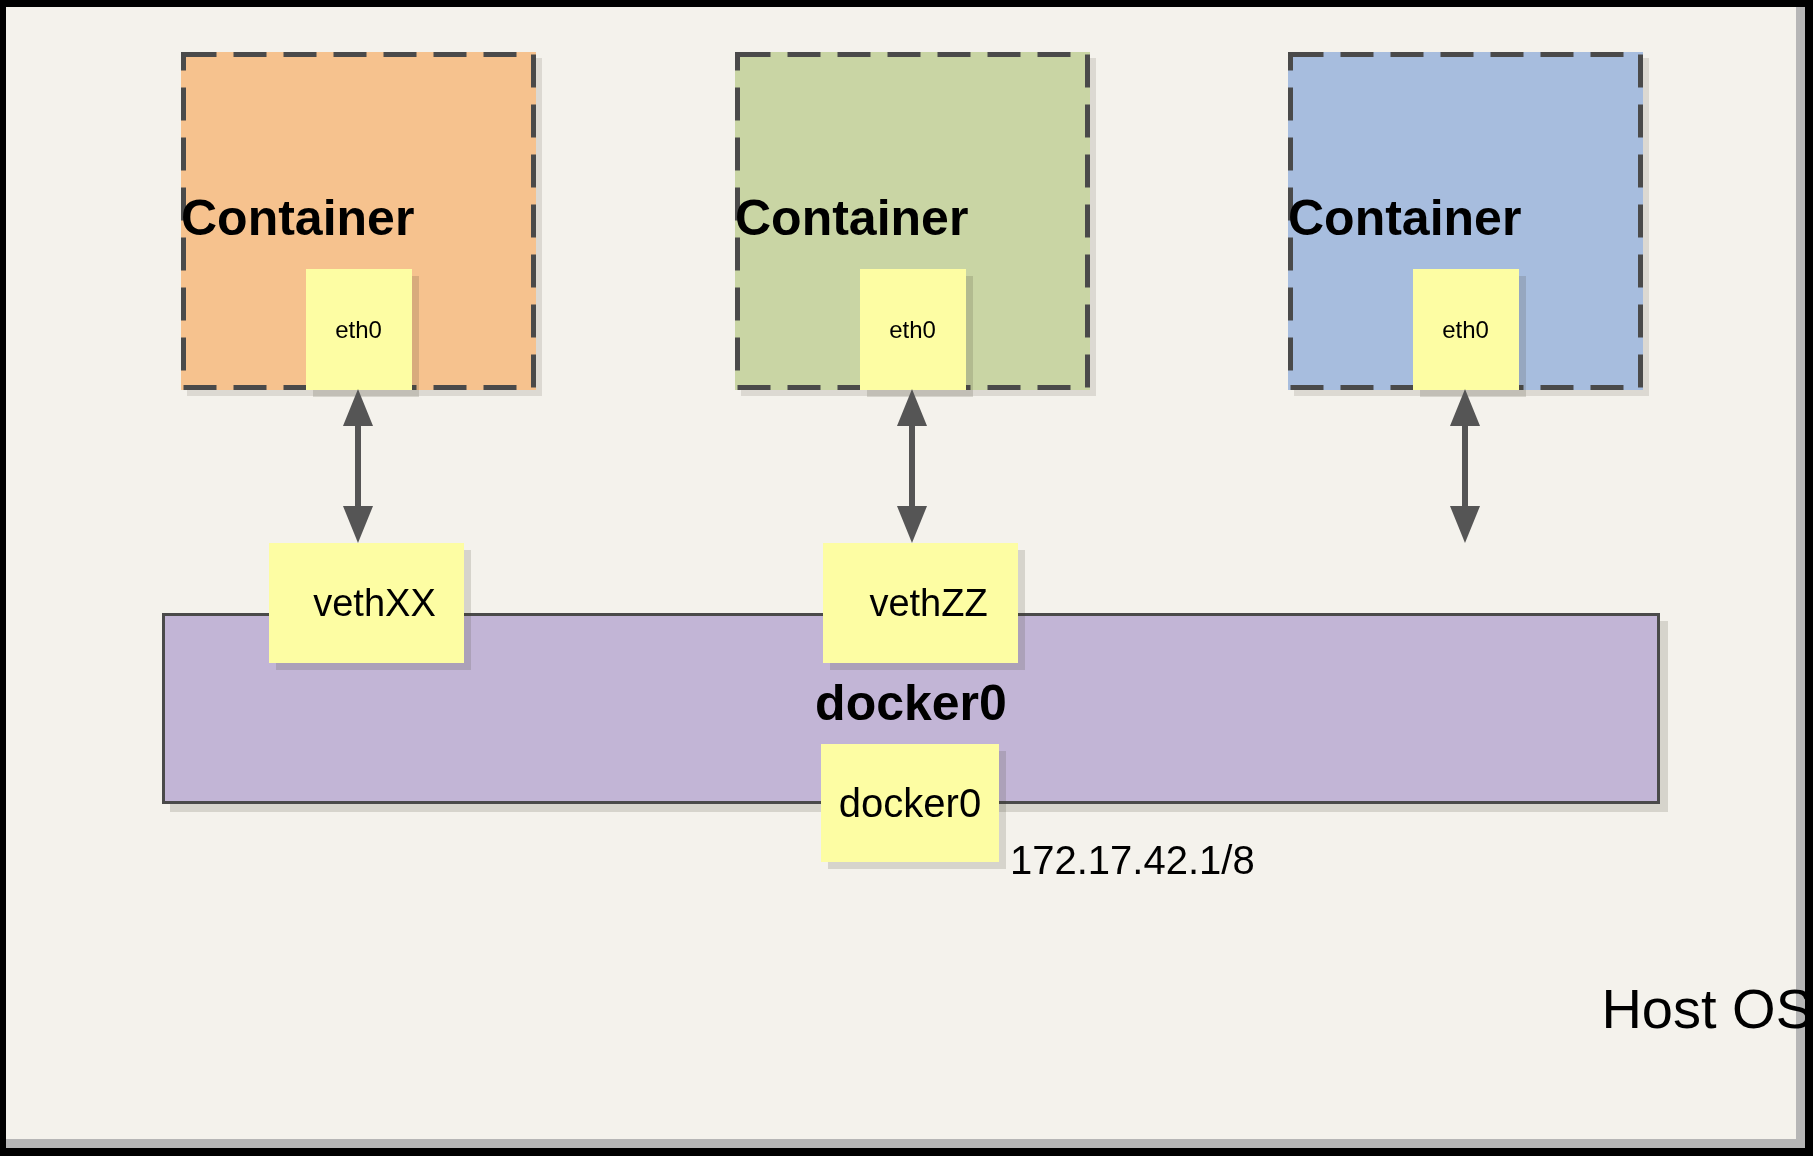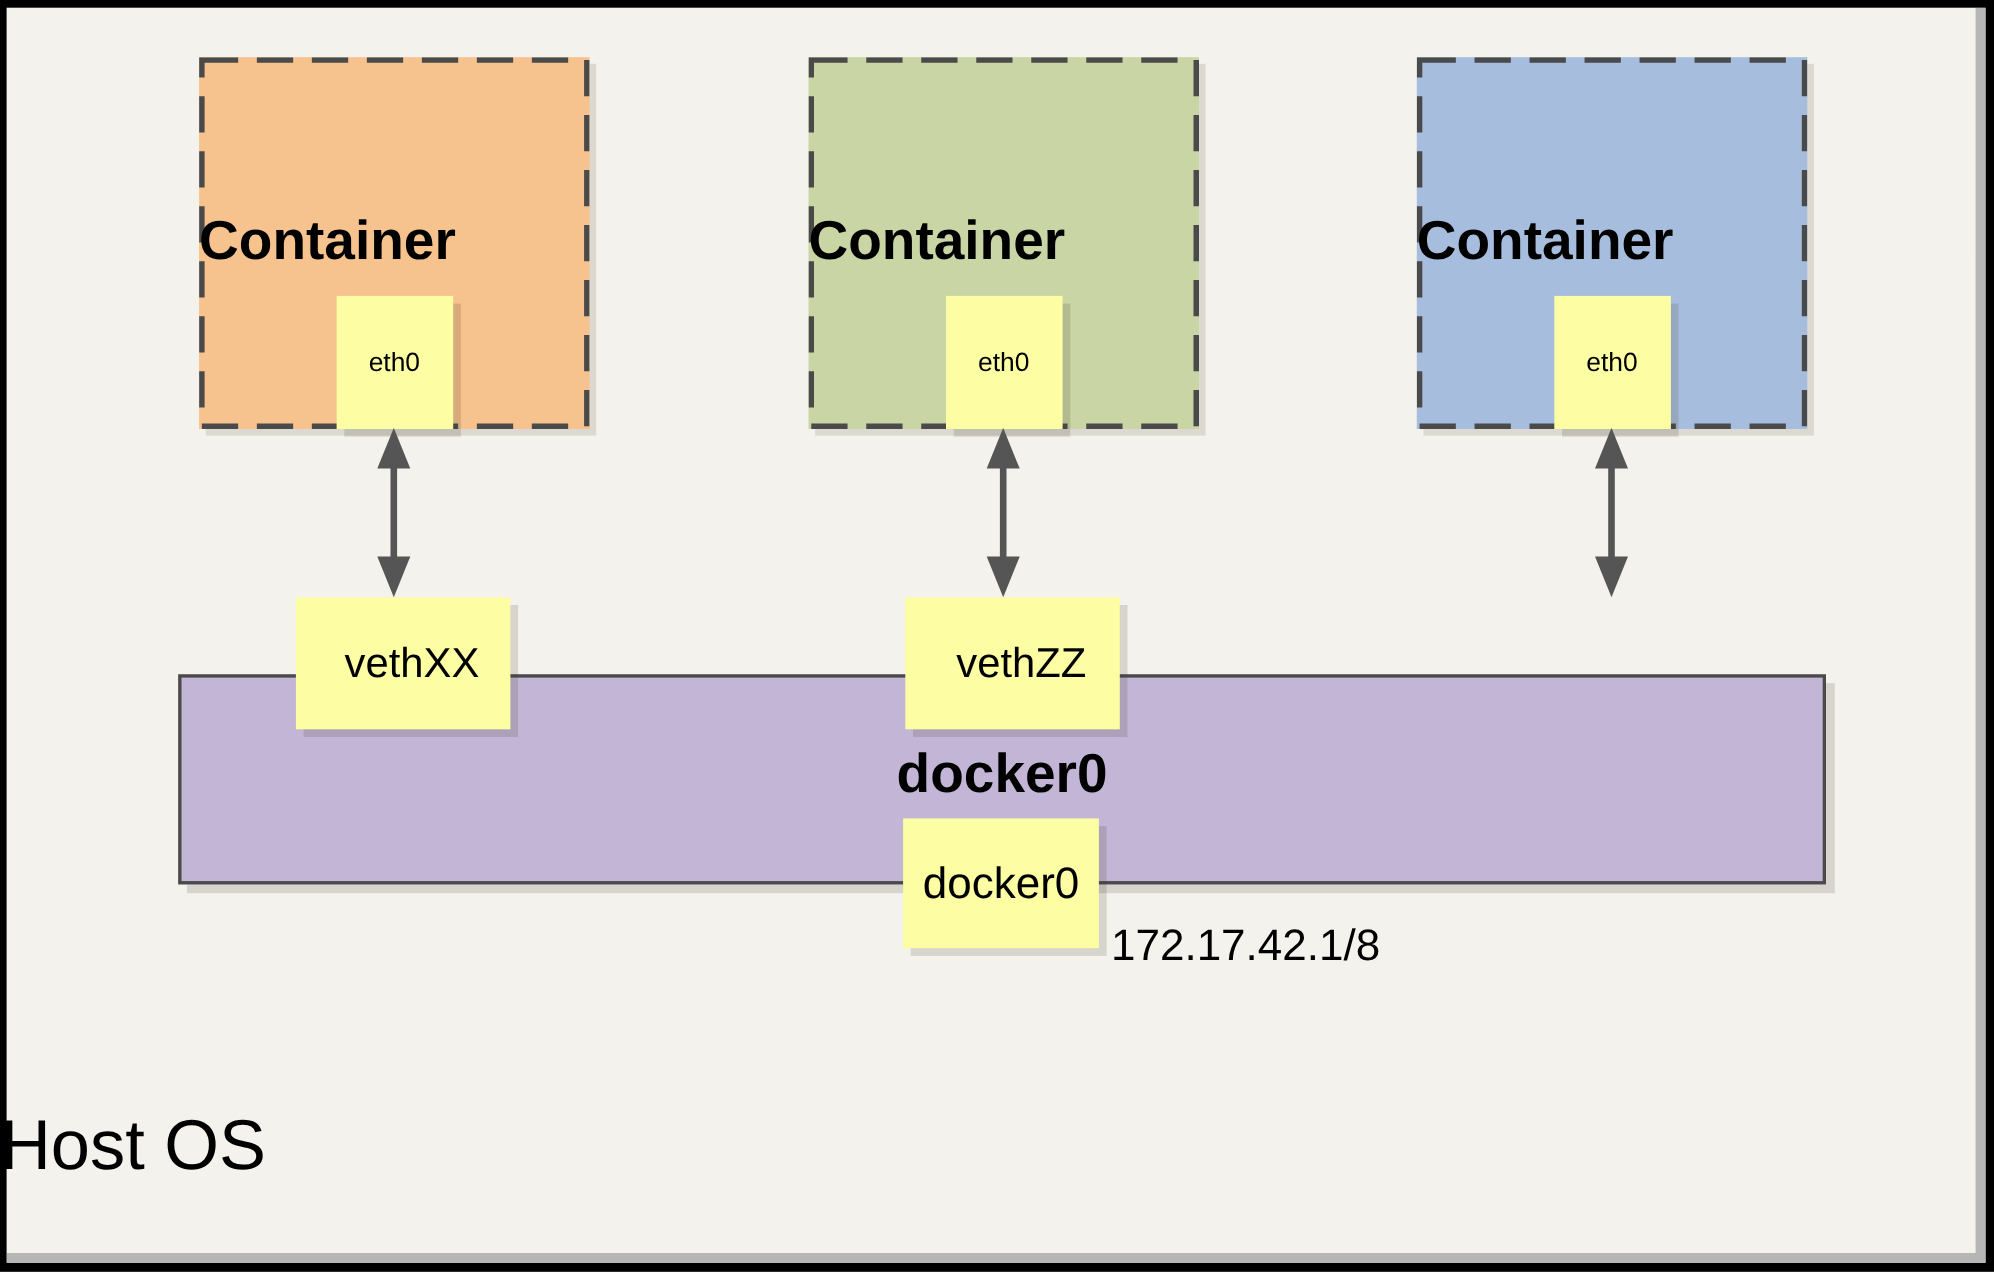--- a/index.html
+++ b/index.html
@@ -79,23 +79,22 @@
     text-align:center;font-weight:bold;font-size:50px;line-height:50px;
   }
   
   .ip-label{
     position:absolute;left:1010px;top:838px;
     font-size:40px;line-height:44px;
     z-index:3;
   }
   .host-label{
     position:absolute;left:0;right:0;top:963px;
-    text-align:left;font-size:64px;line-height:92px;
+    text-align:right;font-size:56px;line-height:92px;
     z-index:3;
-    margin-top:32px;
   }
 </style>
 </head>
 <body>
 
 <div class="canvas">
   <div class="frame"></div>
 
   <div class="container-box c1" style="background-color: rgb(246, 194, 142);">
     <svg class="dash-rect" viewBox="0 0 355 338" preserveAspectRatio="none">

